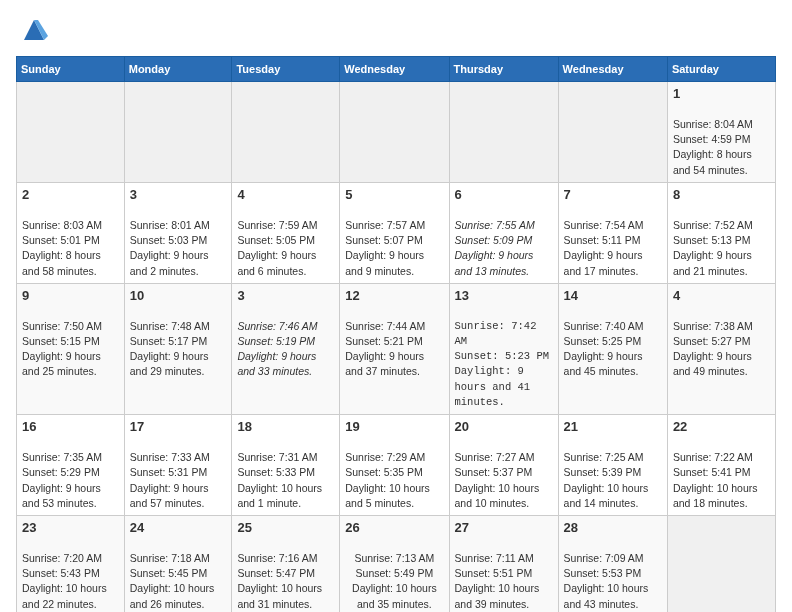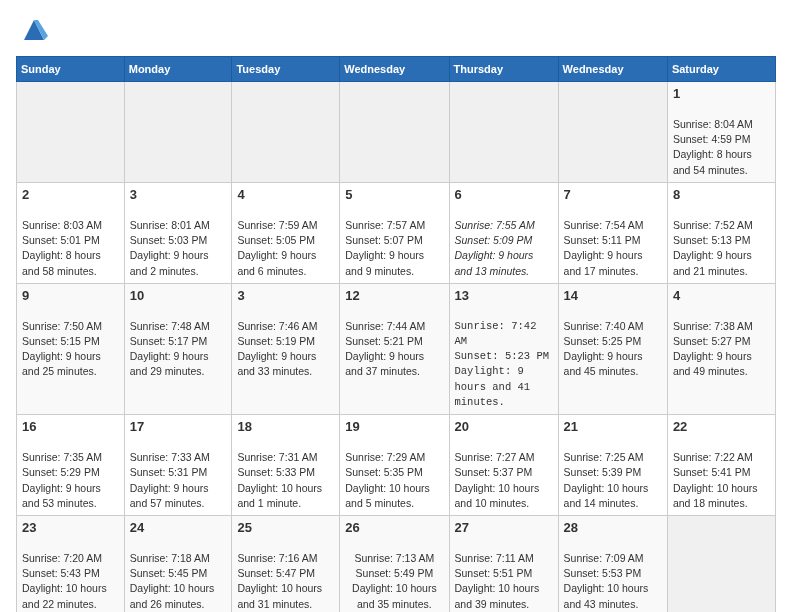--- a/index.html
+++ b/index.html
@@ -193,21 +193,21 @@
 Daylight: 9 hours and 25 minutes.</div>
         </td>
         <td>
           <span class="day-number">10</span>
           <div class="day-info" style="white-space: pre-line;">Sunrise: 7:48 AM
 Sunset: 5:17 PM
 Daylight: 9 hours and 29 minutes.</div>
         </td>
         <td>
           <span class="day-number">3</span>
-          <div class="day-info" style="white-space: pre-line;">Sunrise: 7:46 AM
+          <div class="day-info" style="white-space: pre-line; font-style: italic;">Sunrise: 7:46 AM
 Sunset: 5:19 PM
 Daylight: 9 hours and 33 minutes.</div>
         </td>
         <td>
           <span class="day-number">12</span>
           <div class="day-info" style="white-space: pre-line;">Sunrise: 7:44 AM
 Sunset: 5:21 PM
 Daylight: 9 hours and 37 minutes.</div>
         </td>
         <td>

